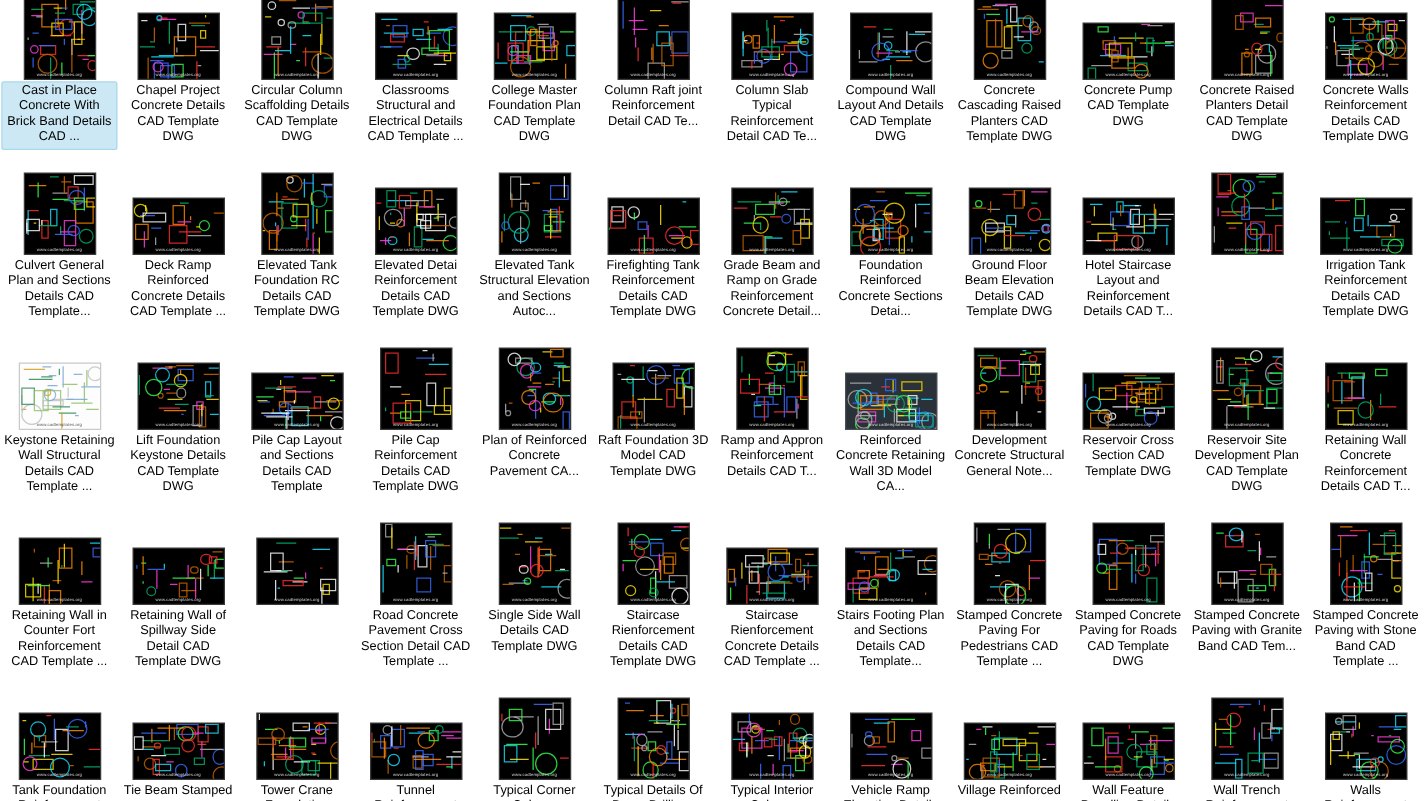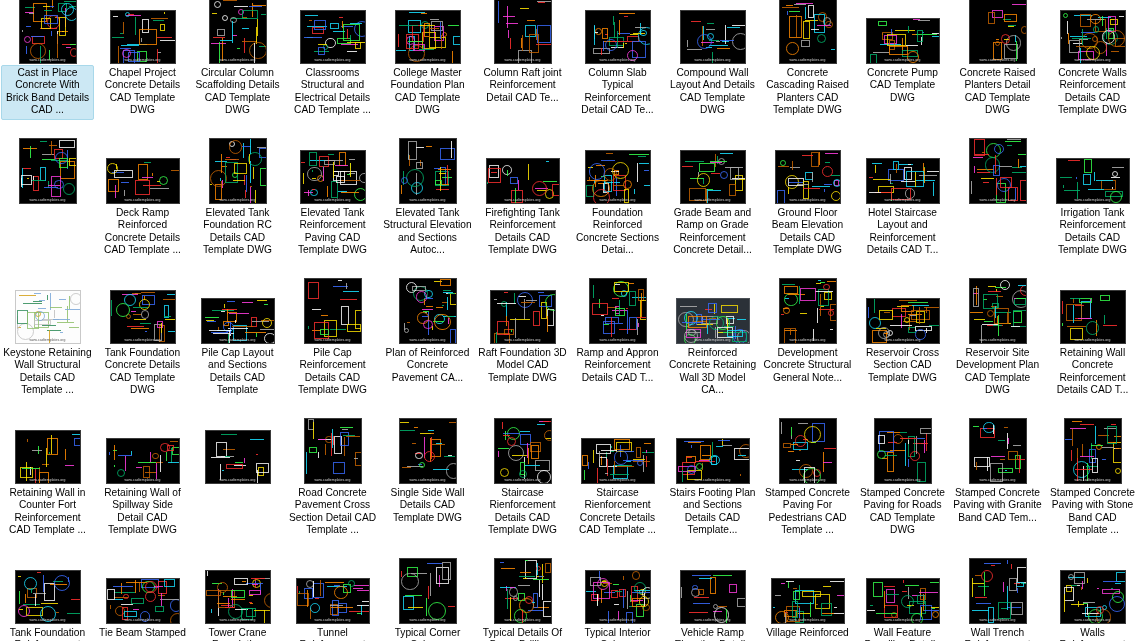--- a/index.html
+++ b/index.html
@@ -560,20 +560,21 @@
               <i style="left:29.8px;top:5.5px;width:7.9px;height:1px;background:#c86400;opacity:.85"></i>
               <i style="left:24.8px;top:47.8px;width:13.6px;height:1px;background:#3a6bff;opacity:.85"></i>
               <i style="left:39.3px;top:19.4px;width:7.1px;height:7.5px;border:.5px solid #35ff4b;opacity:.8"></i>
               <i style="left:1.2px;top:38.8px;width:1px;height:8.8px;background:#ffffff;opacity:.85"></i>
               <i style="left:10.8px;top:7.3px;width:1px;height:11.8px;background:#35ff4b;opacity:.85"></i>
               <i style="left:31.1px;top:2.3px;width:1px;height:14.0px;background:#c86400;opacity:.85"></i>
             </div>
             <div class="wm">www.cadtemplates.org</div>
           </div>
         </div>
+        <div class="label">Culvert General Plan and Sections Details CAD Template...</div>
       </div>
       <div class="cell">
         <div class="thumbwrap">
           <div class="thumb" style="width: 72px; height: 44px;">
             <div class="art">
               <i style="left:64.8px;top:10.8px;width:16.3px;height:1px;background:#c86400;opacity:.85"></i>
               <i style="left:14.6px;top:23.1px;width:7.6px;height:1px;background:#3a6bff;opacity:.85"></i>
               <i style="left:1.1px;top:20.3px;width:9.7px;height:10.7px;border:.5px solid #ff8a00;opacity:.8"></i>
               <i style="left:52.3px;top:17.1px;width:7.0px;height:7.0px;border:.5px solid #35ff4b;border-radius:50%;opacity:.8"></i>
               <i style="left:43.5px;top:28.6px;width:19.0px;height:1px;background:#b0b0b0;opacity:.85"></i>
@@ -679,21 +680,21 @@
               <i style="left:34.3px;top:14.3px;width:13.5px;height:1px;background:#ff3ce0;opacity:.85"></i>
               <i style="left:28.4px;top:9.0px;width:14.1px;height:1px;background:#b0b0b0;opacity:.85"></i>
               <i style="left:23.3px;top:8.5px;width:9.3px;height:3.2px;border:.5px solid #b0b0b0;opacity:.8"></i>
               <i style="left:40.7px;top:41.3px;width:17.7px;height:1px;background:#ff8a00;opacity:.85"></i>
               <i style="left:22.6px;top:15.6px;width:1px;height:14.6px;background:#ff3ce0;opacity:.85"></i>
               <i style="left:32.9px;top:11.4px;width:1px;height:16.1px;background:#ffe400;opacity:.85"></i>
             </div>
             <div class="wm">www.cadtemplates.org</div>
           </div>
         </div>
-        <div class="label">Elevated Tank Reinforcement Paving CAD Template DWG</div>
+        <div class="label">Elevated Detai Reinforcement Details CAD Template DWG</div>
       </div>
       <div class="cell">
         <div class="thumbwrap">
           <div class="thumb" style="width: 56px; height: 64px;">
             <div class="art">
               <i style="left:40.2px;top:28.4px;width:3.9px;height:16.2px;border:.5px solid #3a6bff;opacity:.8"></i>
               <i style="left:40.1px;top:9.3px;width:13.1px;height:10.1px;border:.5px solid #3a6bff;opacity:.8"></i>
               <i style="left:11.8px;top:43.3px;width:10.1px;height:10.1px;border:.5px solid #19e0ff;border-radius:50%;opacity:.8"></i>
               <i style="left:35.6px;top:32.2px;width:11.5px;height:12.7px;border:.5px solid #00b36b;opacity:.8"></i>
               <i style="left:20.3px;top:21.1px;width:1px;height:5.9px;background:#c86400;opacity:.85"></i>
@@ -744,20 +745,56 @@
               <i style="left:1.3px;top:9.2px;width:11.1px;height:12.6px;border:.5px solid #ff2f2f;opacity:.8"></i>
               <i style="left:28.3px;top:28.6px;width:1px;height:16.4px;background:#35ff4b;opacity:.85"></i>
               <i style="left:20.0px;top:10.5px;width:1px;height:6.5px;background:#35ff4b;opacity:.85"></i>
               <i style="left:50.2px;top:31.4px;width:8.9px;height:1px;background:#ffe400;opacity:.85"></i>
               <i style="left:59.9px;top:1.7px;width:2.6px;height:1px;background:#19e0ff;opacity:.85"></i>
             </div>
             <div class="wm">www.cadtemplates.org</div>
           </div>
         </div>
         <div class="label">Firefighting Tank Reinforcement Details CAD Template DWG</div>
+      </div>
+      <div class="cell">
+        <div class="thumbwrap">
+          <div class="thumb" style="width: 64px; height: 52px;">
+            <div class="art">
+              <i style="left:25.0px;top:37.8px;width:7.9px;height:1px;background:#35ff4b;opacity:.85"></i>
+              <i style="left:36.6px;top:4.5px;width:1px;height:8.0px;background:#00b36b;opacity:.85"></i>
+              <i style="left:18.0px;top:12.1px;width:14.9px;height:7.4px;border:.5px solid #35ff4b;opacity:.8"></i>
+              <i style="left:30.3px;top:22.2px;width:9.7px;height:1px;background:#ff2f2f;opacity:.85"></i>
+              <i style="left:1.6px;top:15.4px;width:10.9px;height:1px;background:#ff2f2f;opacity:.85"></i>
+              <i style="left:37.3px;top:6.8px;width:5.5px;height:5.5px;border:.5px solid #b0b0b0;border-radius:50%;opacity:.8"></i>
+              <i style="left:22.1px;top:27.7px;width:1px;height:5.8px;background:#00b36b;opacity:.85"></i>
+              <i style="left:54.8px;top:24.3px;width:5.4px;height:13.7px;border:.5px solid #ffe400;opacity:.8"></i>
+              <i style="left:39.5px;top:1.5px;width:13.2px;height:1px;background:#19e0ff;opacity:.85"></i>
+              <i style="left:48.5px;top:32.9px;width:5.1px;height:10.6px;border:.5px solid #c86400;opacity:.8"></i>
+              <i style="left:27.7px;top:38.6px;width:12.5px;height:1px;background:#19e0ff;opacity:.85"></i>
+              <i style="left:17.9px;top:21.2px;width:1px;height:4.7px;background:#b0b0b0;opacity:.85"></i>
+              <i style="left:34.8px;top:2.8px;width:1px;height:12.8px;background:#c86400;opacity:.85"></i>
+              <i style="left:51.0px;top:27.4px;width:15.6px;height:1px;background:#ffffff;opacity:.85"></i>
+              <i style="left:29.5px;top:10.6px;width:12.2px;height:1px;background:#ff3ce0;opacity:.85"></i>
+              <i style="left:55.7px;top:28.4px;width:19.9px;height:1px;background:#ffe400;opacity:.85"></i>
+              <i style="left:25.2px;top:38.4px;width:1px;height:15.2px;background:#c86400;opacity:.85"></i>
+              <i style="left:9.6px;top:27.3px;width:13.6px;height:1px;background:#35ff4b;opacity:.85"></i>
+              <i style="left:39.0px;top:20.0px;width:6.0px;height:6.0px;border:.5px solid #3a6bff;border-radius:50%;opacity:.8"></i>
+              <i style="left:26.7px;top:37.6px;width:1px;height:18.5px;background:#19e0ff;opacity:.85"></i>
+              <i style="left:8.9px;top:37.4px;width:14.9px;height:10.6px;border:.5px solid #c86400;opacity:.8"></i>
+              <i style="left:44.6px;top:15.7px;width:17.6px;height:1px;background:#b0b0b0;opacity:.85"></i>
+              <i style="left:16.1px;top:22.4px;width:11.8px;height:11.8px;border:.5px solid #ffe400;border-radius:50%;opacity:.8"></i>
+              <i style="left:49.3px;top:15.5px;width:6.8px;height:11.3px;border:.5px solid #b0b0b0;opacity:.8"></i>
+              <i style="left:4.0px;top:10.2px;width:19.1px;height:1px;background:#00b36b;opacity:.85"></i>
+              <i style="left:29.2px;top:9.6px;width:17.2px;height:1px;background:#35ff4b;opacity:.85"></i>
+            </div>
+            <div class="wm">www.cadtemplates.org</div>
+          </div>
+        </div>
+        <div class="label">Grade Beam and Ramp on Grade Reinforcement Concrete Detail...</div>
       </div>
       <div class="cell">
         <div class="thumbwrap">
           <div class="thumb" style="width: 64px; height: 52px;">
             <div class="art">
               <i style="left:9.1px;top:24.3px;width:1px;height:11.9px;background:#ff8a00;opacity:.85"></i>
               <i style="left:20.0px;top:1.7px;width:7.8px;height:1px;background:#c86400;opacity:.85"></i>
               <i style="left:12.6px;top:32.2px;width:5.2px;height:1px;background:#ff8a00;opacity:.85"></i>
               <i style="left:28.3px;top:18.5px;width:3.1px;height:3.6px;border:.5px solid #ff8a00;opacity:.8"></i>
               <i style="left:17.4px;top:31.9px;width:4.2px;height:8.4px;border:.5px solid #ffffff;opacity:.8"></i>
@@ -793,56 +830,20 @@
             </div>
             <div class="wm">www.cadtemplates.org</div>
           </div>
         </div>
         <div class="label">Foundation Reinforced Concrete Sections Detai...</div>
       </div>
       <div class="cell">
         <div class="thumbwrap">
           <div class="thumb" style="width: 64px; height: 52px;">
             <div class="art">
-              <i style="left:25.0px;top:37.8px;width:7.9px;height:1px;background:#35ff4b;opacity:.85"></i>
-              <i style="left:36.6px;top:4.5px;width:1px;height:8.0px;background:#00b36b;opacity:.85"></i>
-              <i style="left:18.0px;top:12.1px;width:14.9px;height:7.4px;border:.5px solid #35ff4b;opacity:.8"></i>
-              <i style="left:30.3px;top:22.2px;width:9.7px;height:1px;background:#ff2f2f;opacity:.85"></i>
-              <i style="left:1.6px;top:15.4px;width:10.9px;height:1px;background:#ff2f2f;opacity:.85"></i>
-              <i style="left:37.3px;top:6.8px;width:5.5px;height:5.5px;border:.5px solid #b0b0b0;border-radius:50%;opacity:.8"></i>
-              <i style="left:22.1px;top:27.7px;width:1px;height:5.8px;background:#00b36b;opacity:.85"></i>
-              <i style="left:54.8px;top:24.3px;width:5.4px;height:13.7px;border:.5px solid #ffe400;opacity:.8"></i>
-              <i style="left:39.5px;top:1.5px;width:13.2px;height:1px;background:#19e0ff;opacity:.85"></i>
-              <i style="left:48.5px;top:32.9px;width:5.1px;height:10.6px;border:.5px solid #c86400;opacity:.8"></i>
-              <i style="left:27.7px;top:38.6px;width:12.5px;height:1px;background:#19e0ff;opacity:.85"></i>
-              <i style="left:17.9px;top:21.2px;width:1px;height:4.7px;background:#b0b0b0;opacity:.85"></i>
-              <i style="left:34.8px;top:2.8px;width:1px;height:12.8px;background:#c86400;opacity:.85"></i>
-              <i style="left:51.0px;top:27.4px;width:15.6px;height:1px;background:#ffffff;opacity:.85"></i>
-              <i style="left:29.5px;top:10.6px;width:12.2px;height:1px;background:#ff3ce0;opacity:.85"></i>
-              <i style="left:55.7px;top:28.4px;width:19.9px;height:1px;background:#ffe400;opacity:.85"></i>
-              <i style="left:25.2px;top:38.4px;width:1px;height:15.2px;background:#c86400;opacity:.85"></i>
-              <i style="left:9.6px;top:27.3px;width:13.6px;height:1px;background:#35ff4b;opacity:.85"></i>
-              <i style="left:39.0px;top:20.0px;width:6.0px;height:6.0px;border:.5px solid #3a6bff;border-radius:50%;opacity:.8"></i>
-              <i style="left:26.7px;top:37.6px;width:1px;height:18.5px;background:#19e0ff;opacity:.85"></i>
-              <i style="left:8.9px;top:37.4px;width:14.9px;height:10.6px;border:.5px solid #c86400;opacity:.8"></i>
-              <i style="left:44.6px;top:15.7px;width:17.6px;height:1px;background:#b0b0b0;opacity:.85"></i>
-              <i style="left:16.1px;top:22.4px;width:11.8px;height:11.8px;border:.5px solid #ffe400;border-radius:50%;opacity:.8"></i>
-              <i style="left:49.3px;top:15.5px;width:6.8px;height:11.3px;border:.5px solid #b0b0b0;opacity:.8"></i>
-              <i style="left:4.0px;top:10.2px;width:19.1px;height:1px;background:#00b36b;opacity:.85"></i>
-              <i style="left:29.2px;top:9.6px;width:17.2px;height:1px;background:#35ff4b;opacity:.85"></i>
-            </div>
-            <div class="wm">www.cadtemplates.org</div>
-          </div>
-        </div>
-        <div class="label">Grade Beam and Ramp on Grade Reinforcement Concrete Detail...</div>
-      </div>
-      <div class="cell">
-        <div class="thumbwrap">
-          <div class="thumb" style="width: 64px; height: 52px;">
-            <div class="art">
               <i style="left:9.5px;top:24.2px;width:11.8px;height:11.8px;border:.5px solid #ffe400;border-radius:50%;opacity:.8"></i>
               <i style="left:49.0px;top:2.0px;width:13.4px;height:1px;background:#ff3ce0;opacity:.85"></i>
               <i style="left:58.4px;top:29.1px;width:3.5px;height:4.1px;border:.5px solid #ff3ce0;opacity:.8"></i>
               <i style="left:2.5px;top:14.5px;width:11.3px;height:1px;background:#c86400;opacity:.85"></i>
               <i style="left:29.9px;top:20.6px;width:5.5px;height:6.4px;border:.5px solid #19e0ff;opacity:.8"></i>
               <i style="left:12.3px;top:36.3px;width:1px;height:7.2px;background:#ffe400;opacity:.85"></i>
               <i style="left:1.9px;top:39.1px;width:5.7px;height:14.9px;border:.5px solid #3a6bff;opacity:.8"></i>
               <i style="left:57.8px;top:27.8px;width:5.9px;height:5.9px;border:.5px solid #19e0ff;border-radius:50%;opacity:.8"></i>
               <i style="left:13.4px;top:31.2px;width:14.3px;height:1px;background:#3a6bff;opacity:.85"></i>
               <i style="left:12.5px;top:27.4px;width:14.3px;height:5.8px;border:.5px solid #ffffff;opacity:.8"></i>
@@ -1048,21 +1049,21 @@
               <i style="left:20.3px;top:37.0px;width:18.2px;height:1px;background:#ff8a00;opacity:.85"></i>
               <i style="left:56.5px;top:3.3px;width:13.3px;height:1px;background:#19e0ff;opacity:.85"></i>
               <i style="left:50.4px;top:31.7px;width:1px;height:10.7px;background:#ffe400;opacity:.85"></i>
               <i style="left:29.5px;top:32.1px;width:10.7px;height:1px;background:#00b36b;opacity:.85"></i>
               <i style="left:21.8px;top:2.3px;width:8.8px;height:1px;background:#c86400;opacity:.85"></i>
               <i style="left:22.0px;top:16.1px;width:15.1px;height:1px;background:#00b36b;opacity:.85"></i>
             </div>
             <div class="wm">www.cadtemplates.org</div>
           </div>
         </div>
-        <div class="label">Tank Foundation Concrete Details CAD Template DWG</div>
+        <div class="label">Lift Foundation Keystone Details CAD Template DWG</div>
       </div>
       <div class="cell">
         <div class="thumbwrap">
           <div class="thumb" style="width: 72px; height: 44px;">
             <div class="art">
               <i style="left:31.0px;top:25.6px;width:12.1px;height:14.2px;border:.5px solid #19e0ff;opacity:.8"></i>
               <i style="left:3.8px;top:17.5px;width:13.5px;height:1px;background:#35ff4b;opacity:.85"></i>
               <i style="left:9.9px;top:33.0px;width:16.8px;height:1px;background:#3a6bff;opacity:.85"></i>
               <i style="left:62.9px;top:34.1px;width:9.4px;height:9.4px;border:.5px solid #ffffff;border-radius:50%;opacity:.8"></i>
               <i style="left:62.7px;top:4.8px;width:4.3px;height:1px;background:#35ff4b;opacity:.85"></i>

